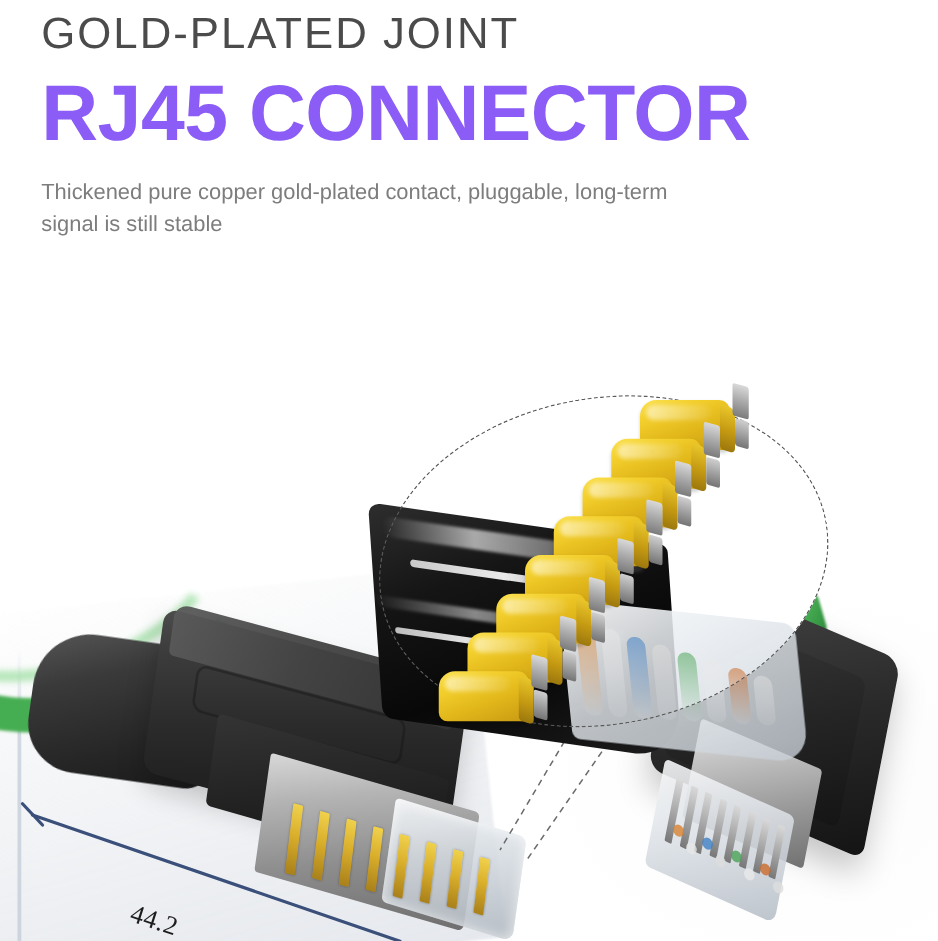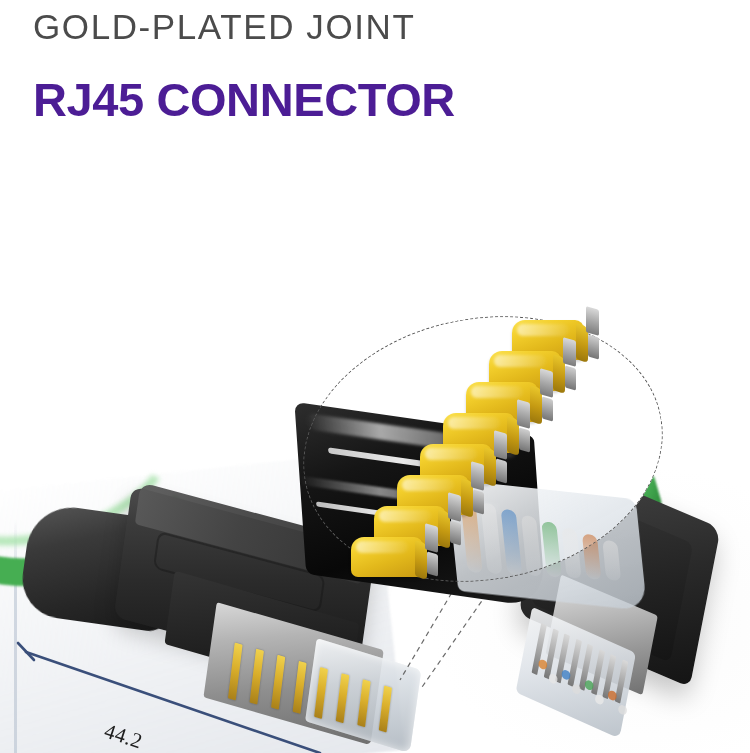--- a/index.html
+++ b/index.html
@@ -24,26 +24,26 @@
   }
   .eyebrow{
     font-size:35px;
     font-weight:300;
     letter-spacing:1.6px;
     color:#4b4b4b;
     line-height:1.22;
     white-space:nowrap;
   }
   .title{
-    font-size:47px;
+    font-size:63px;
     font-weight:700;
     letter-spacing:-0.4px;
-    color:#4c1d95;
+    color:#8b5cf6;
     line-height:1.18;
-    margin-top:23px;
+    margin-top:5px;
     white-space:nowrap;
   }
   .subtitle{
     font-size:17.5px;
     font-weight:300;
     color:#7d7d7d;
     line-height:1.46;
     margin-top:13px;
     max-width:520px;
   }
@@ -429,20 +429,21 @@
   }
 </style>
 </head>
 <body>
 
 <div class="page">
 
   <div class="header">
     <div class="eyebrow">GOLD-PLATED JOINT</div>
     <div class="title">RJ45 CONNECTOR</div>
+    <div class="subtitle">Thickened pure copper gold-plated contact, pluggable, long-term signal is still stable</div>
   </div>
 
   <div class="stage">
 
     <div class="surface"></div>
     <div class="surface-edge"></div>
 
     <div class="cable"></div>
     <div class="cable-hi"></div>
     <div class="cable-green-right"></div>

